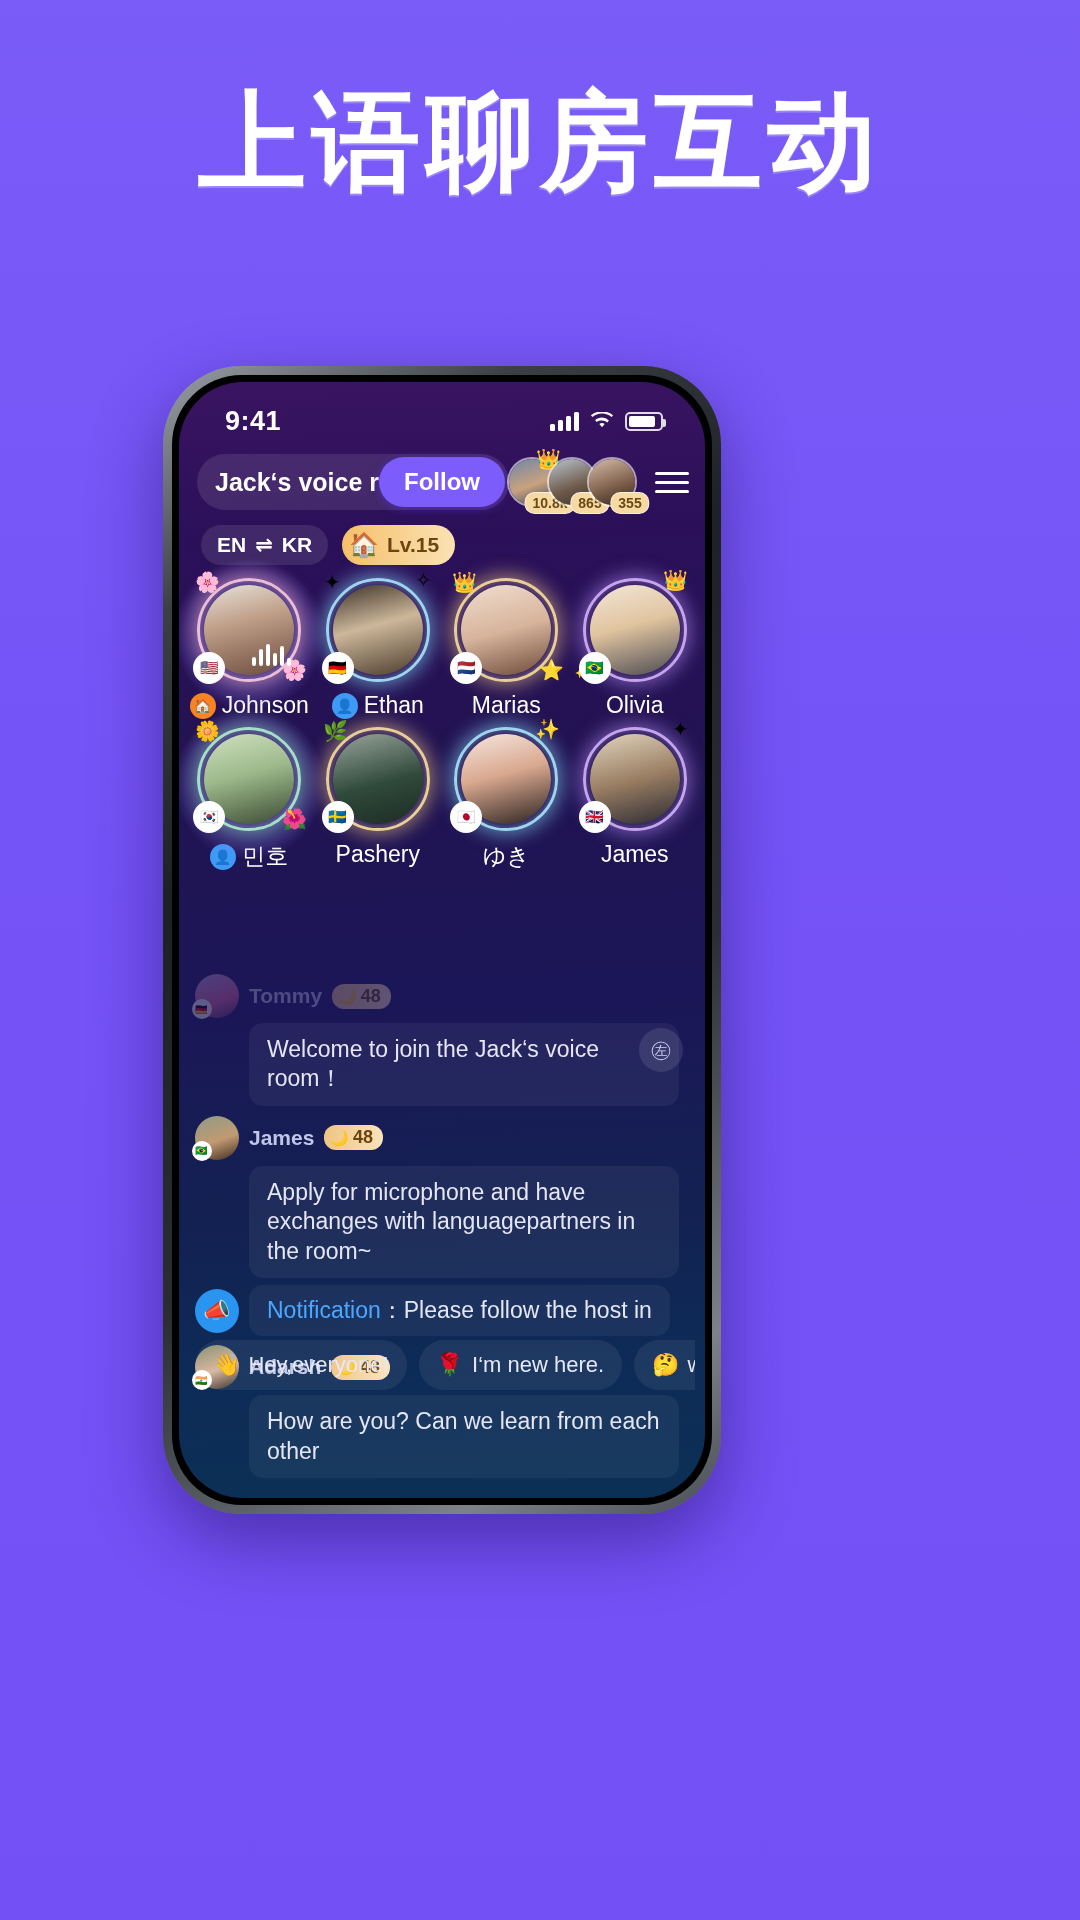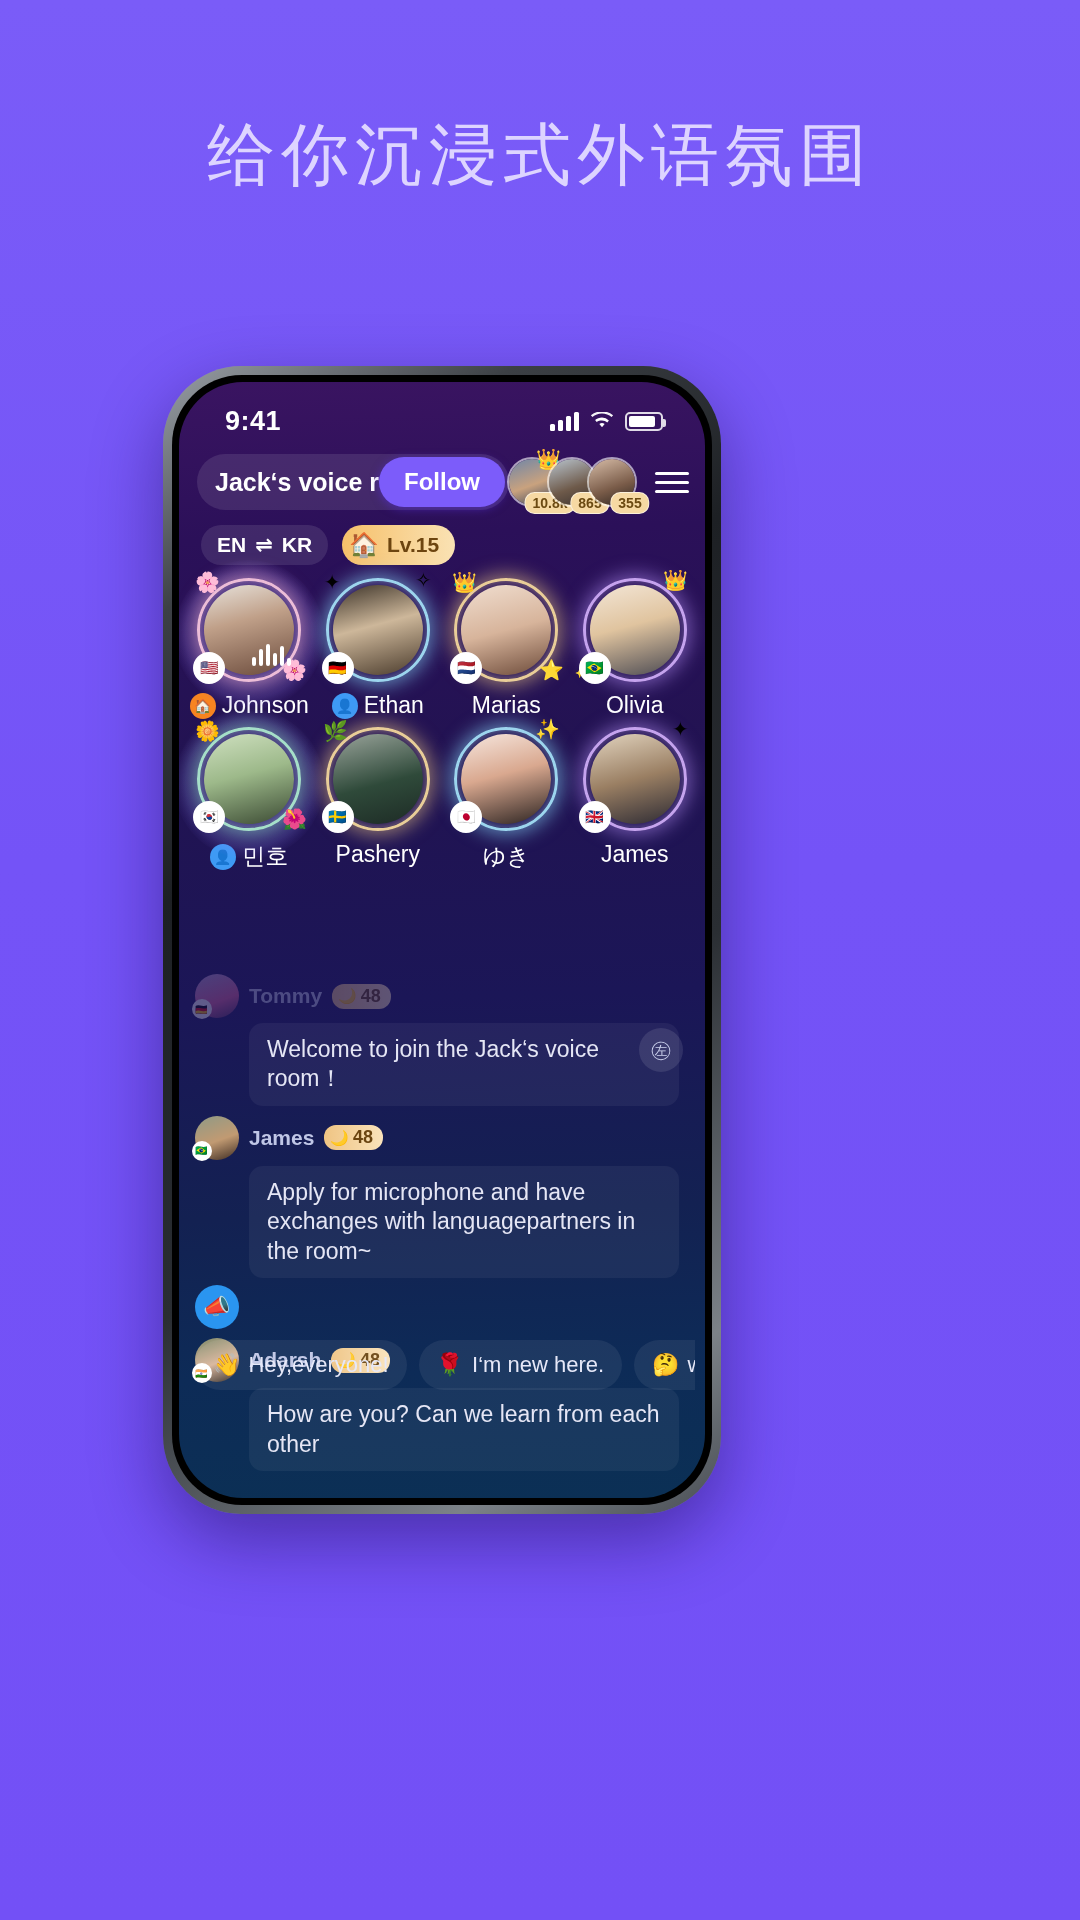--- a/index.html
+++ b/index.html
@@ -250,21 +250,21 @@
   .grid-ic { display:grid; grid-template-columns: repeat(2,11px); gap:5px; }
   .grid-ic i { display:block; width:11px; height:11px; background:#fff; border-radius:3px; }
 
   
   .ph { width:100%; height:100%; }
 </style>
 </head>
 <body>
 
 <div class="headline-wrap">
-  <div class="subhead">给你沉浸式外语氛围</div>
+  <div class="headline">上语聊房互动</div>
 </div>
 
 <div class="phone">
  <div class="phone-inner">
   <div class="screen">
 
     <div class="statusbar">
       <div class="clock">9:41</div>
       <div class="status-right">
         <div class="bars">
@@ -494,20 +494,23 @@
           <span class="lvl-chip">
             <span class="coin">🌙</span>
             <span>48</span>
           </span>
         </div>
         <div class="bubble">Apply for microphone and have exchanges with languagepartners in the room~</div>
       </div>
 
       <div class="notif-row">
         <span class="notif-ic">📣</span>
+        <span class="notif-bubble">
+          <b>Notification</b><span>：</span><span>Please follow the host in</span>
+        </span>
       </div>
 
       <div class="msg">
         <div class="msg-head">
           <span class="msg-av">
             <span class="face">
               <span class="ph" style="display:block;background:linear-gradient(160deg,#7e8a6a,#d8b49a 55%,#2b2420)"></span>
             </span>
             <span class="mflag">🇮🇳</span>
           </span>

